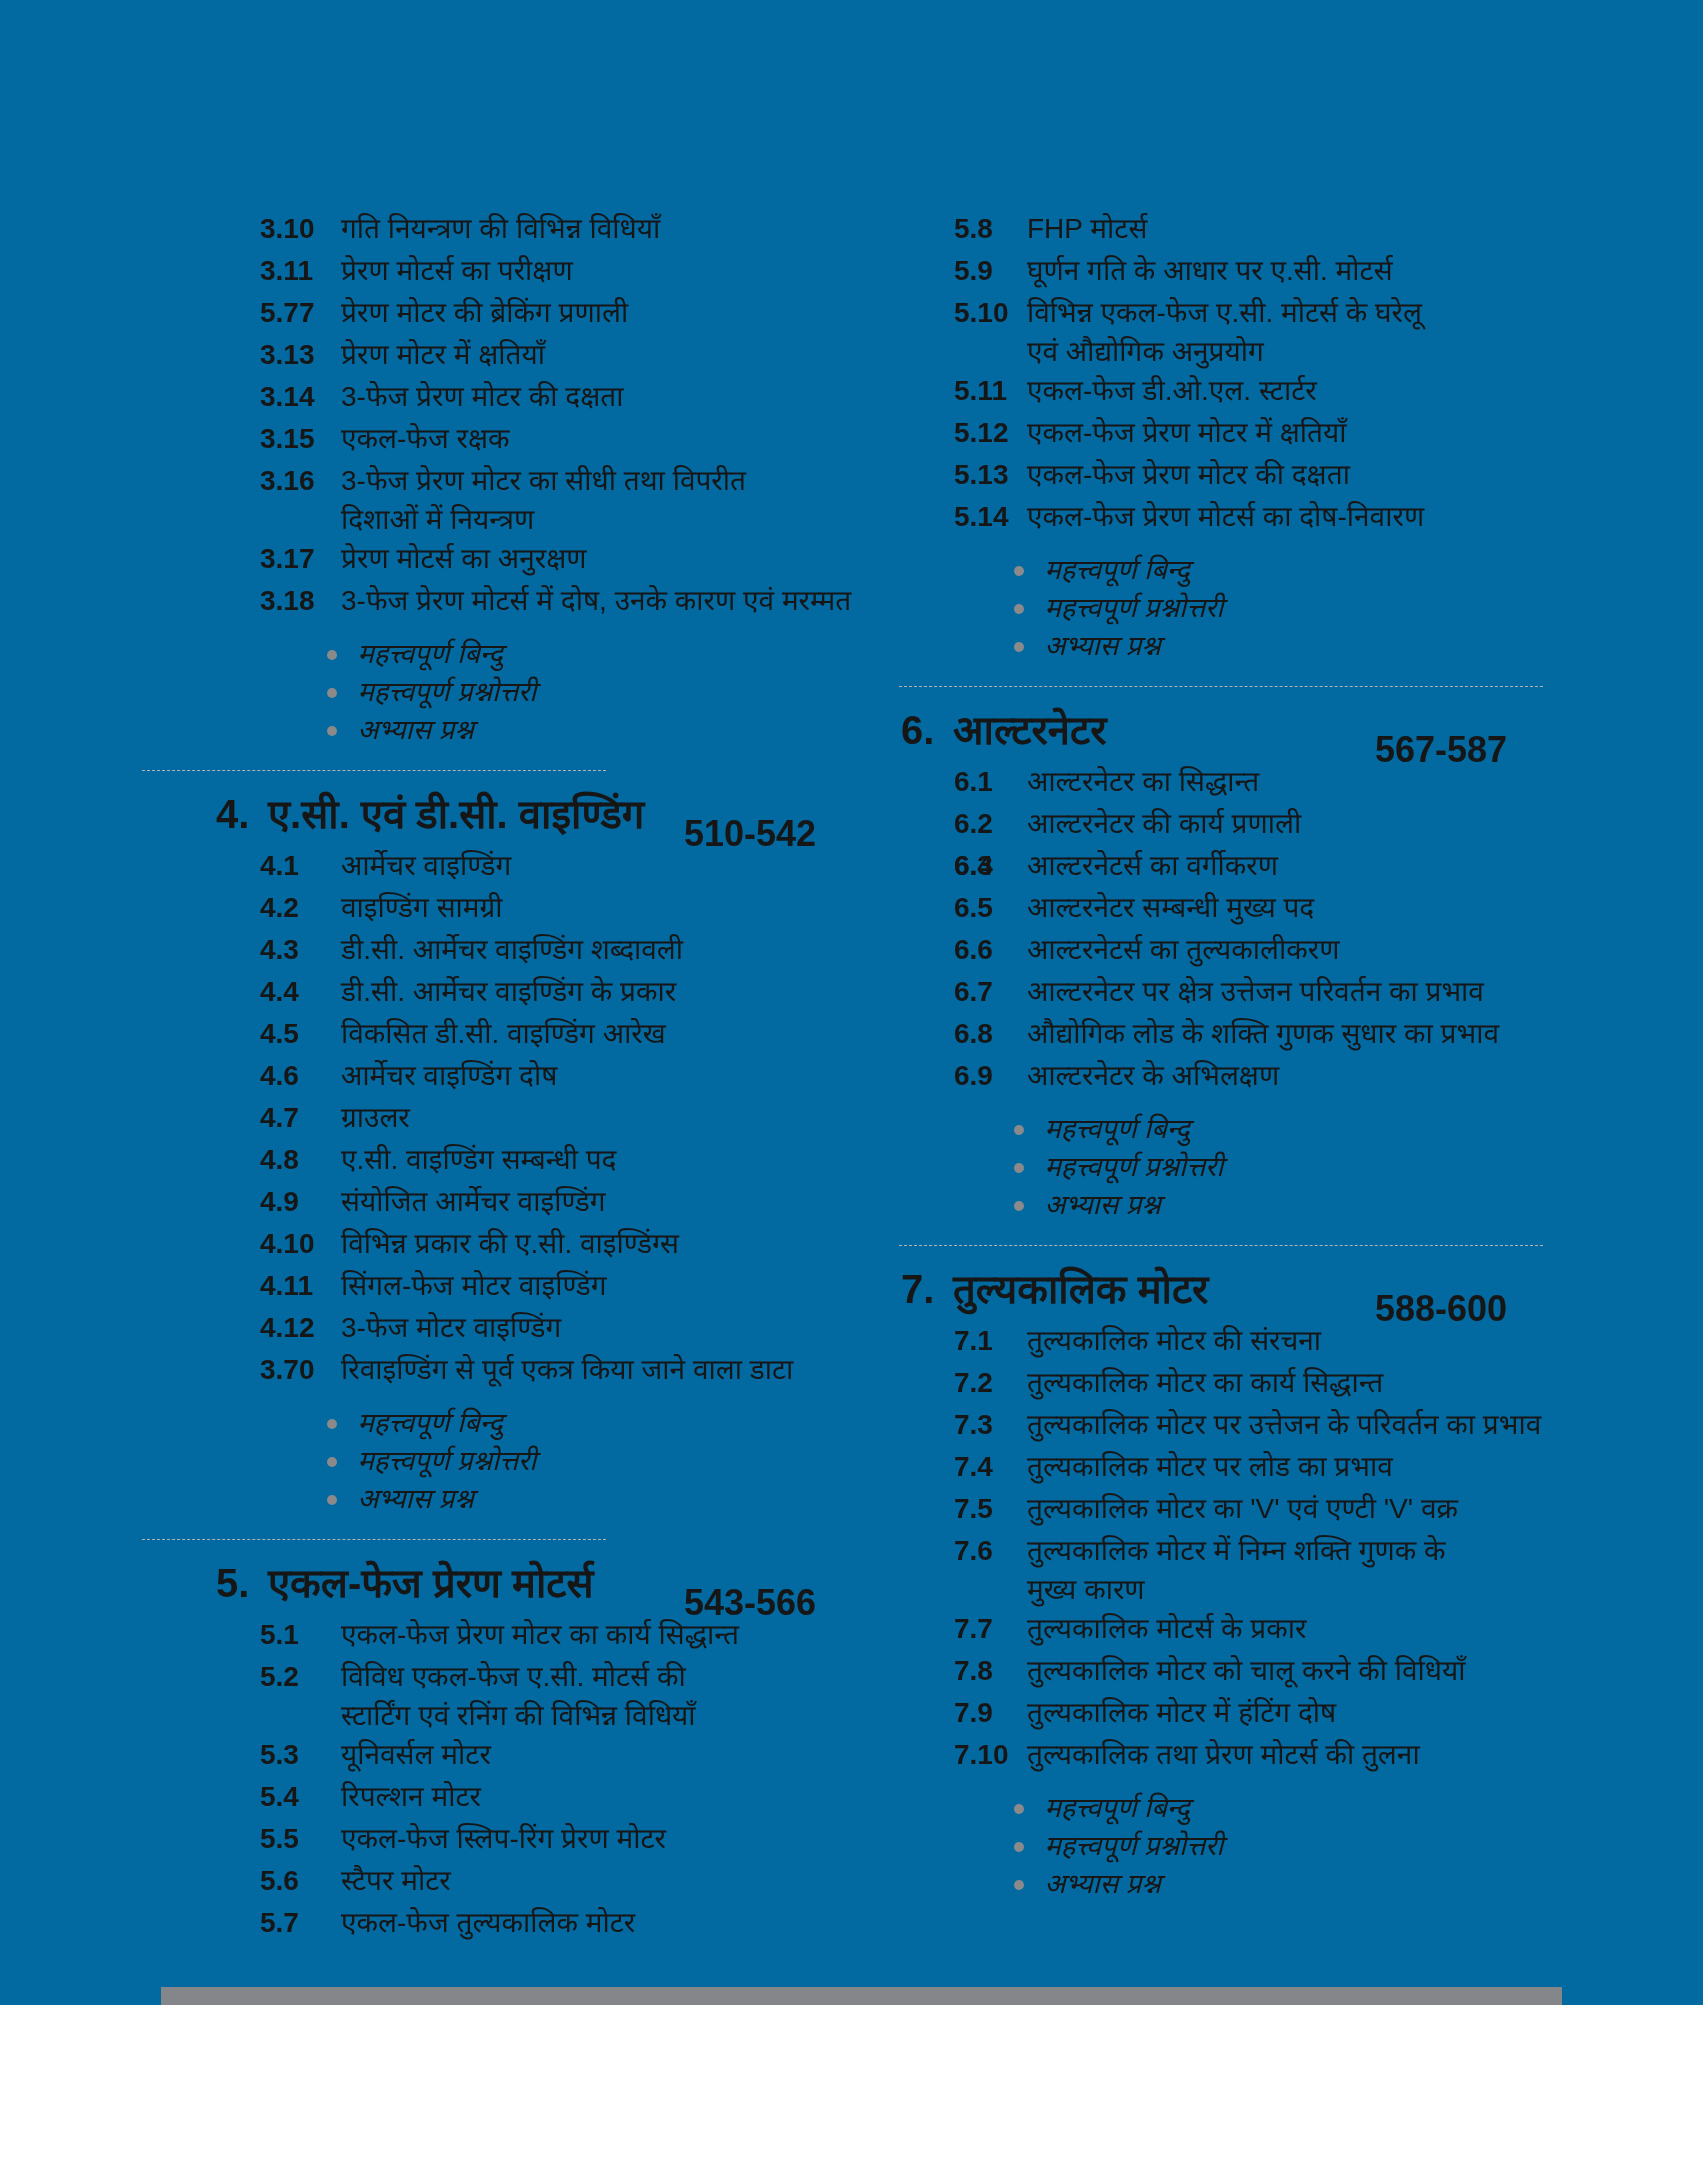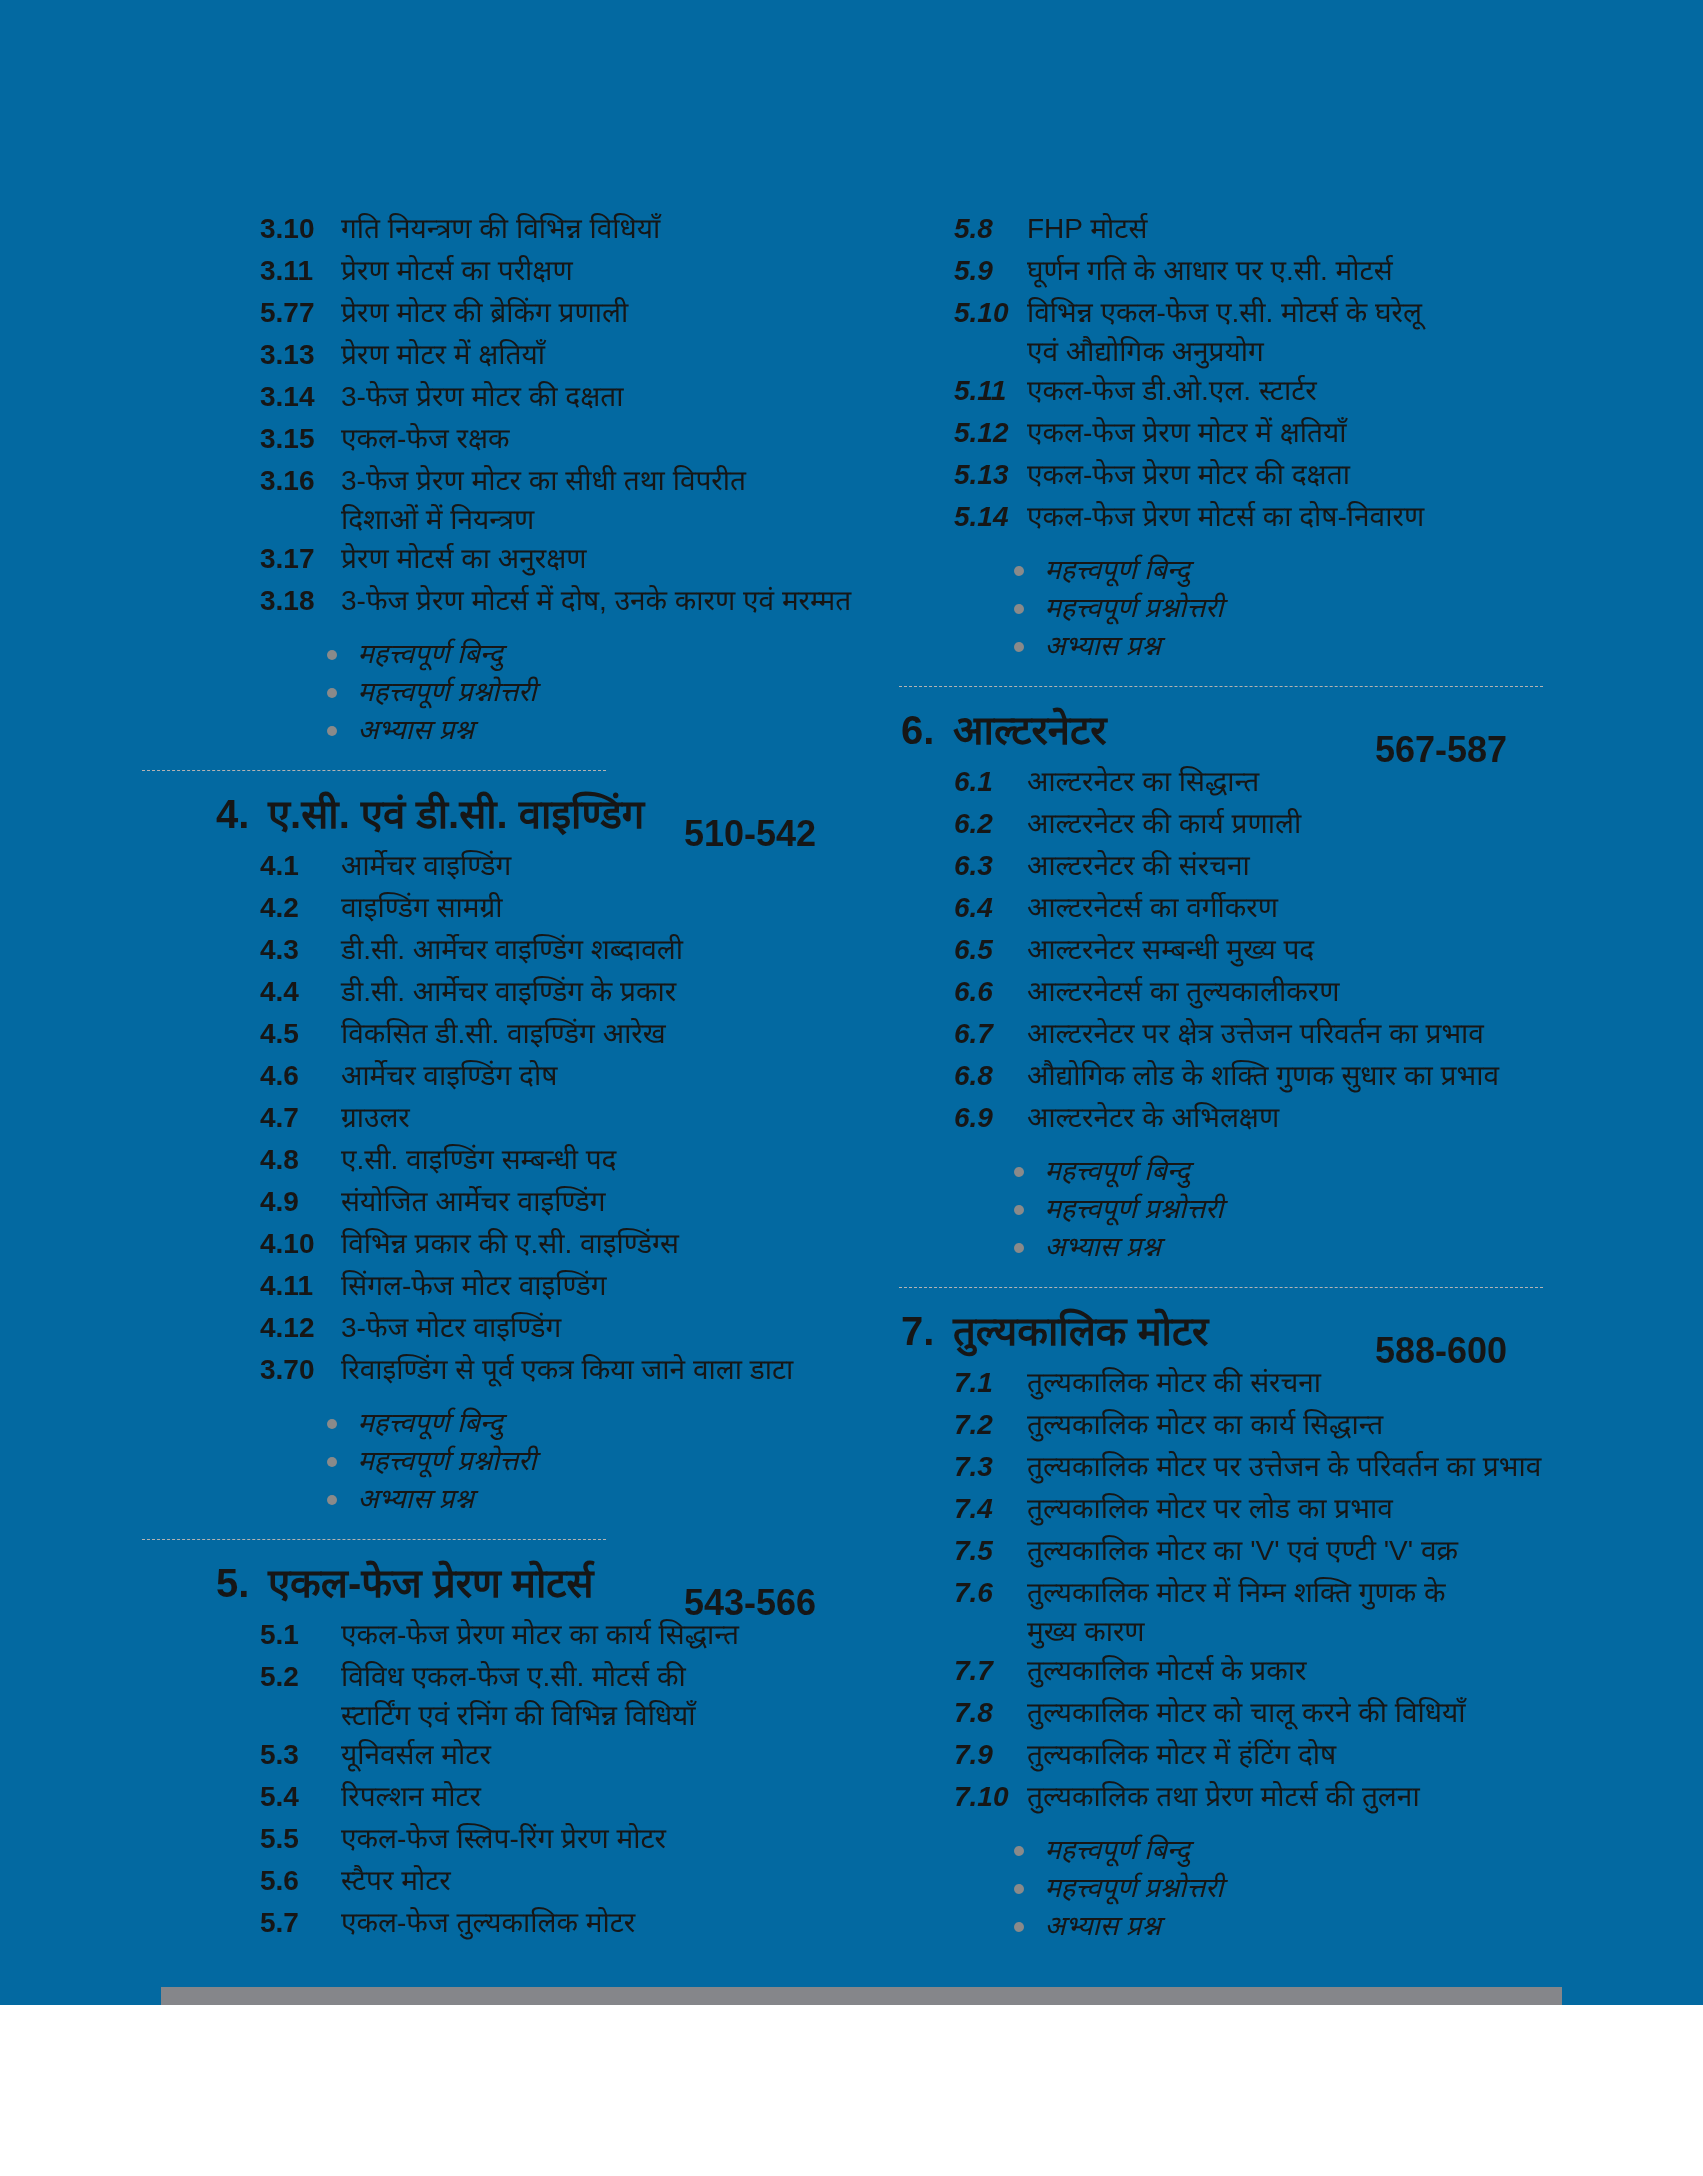--- a/index.html
+++ b/index.html
@@ -14,21 +14,21 @@
   }
   .col { position:absolute; top:208px; }
   .col-left  { left:142px; width:674px; }
   .col-right { left:899px; width:608px; }
 
   .item { position:relative; font-size:28px; line-height:42px; white-space:nowrap; }
   .item .num { position:absolute; font-weight:700; top:0; }
   .col-left  .item { padding-left:199px; }
   .col-left  .item .num { left:118px; }
   .col-right .item { padding-left:128px; }
-  .col-right .item .num { left:55px;font-style:italic; }
+  .col-right .item .num { left:55px; }
   .item .wrap { line-height:36px; }
 
   ul.bullets { margin:13.2px 0 0 0; padding:0; list-style:none; }
   .bullets li { line-height:38px; font-style:italic; font-size:27.4px; font-weight:500; white-space:nowrap; }
   .col-left  .bullets li { padding-left:185px; }
   .col-right .bullets li { padding-left:115px; }
   .dot { display:inline-block; width:10.4px; height:10.4px; border-radius:50%; background:#8a8a8a; margin-right:20px; vertical-align:2.8px; }
 
   .divider { border:0; border-top:1.9px dashed #b3b3b3; margin:21px 0 19px 0; height:0; }
   .col-left  .divider { width:464px; }
@@ -221,21 +221,20 @@
       <div class="item">
         <span class="num">6.1</span>
         <div class="txt">आल्टरनेटर का सिद्धान्त</div>
       </div>
       <div class="item">
         <span class="num">6.2</span>
         <div class="txt">आल्टरनेटर की कार्य प्रणाली</div>
       </div>
       <div class="item">
         <span class="num">6.3</span>
-        <div class="txt">आल्टरनेटर की संरचना</div>
       </div>
       <div class="item">
         <span class="num">6.4</span>
         <div class="txt">आल्टरनेटर्स का वर्गीकरण</div>
       </div>
       <div class="item">
         <span class="num">6.5</span>
         <div class="txt">आल्टरनेटर सम्बन्धी मुख्य पद</div>
       </div>
       <div class="item">

